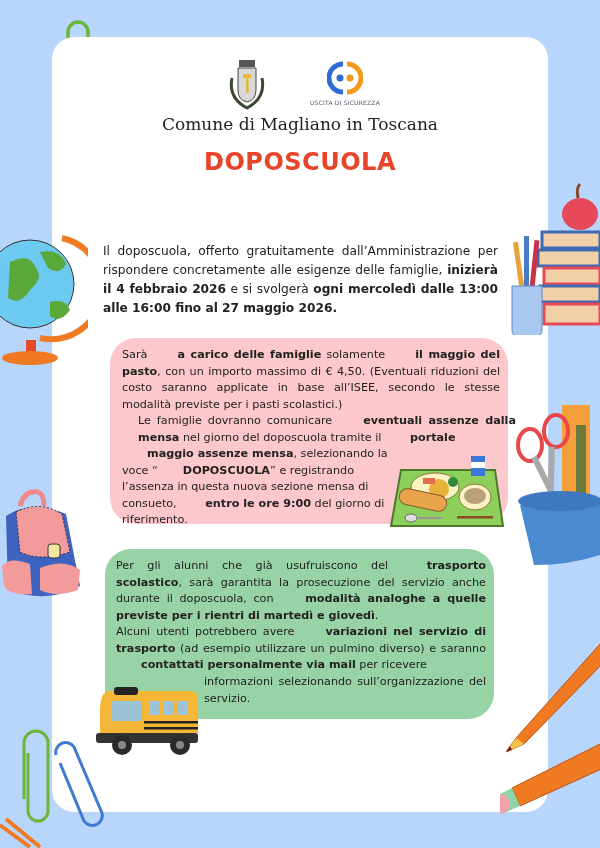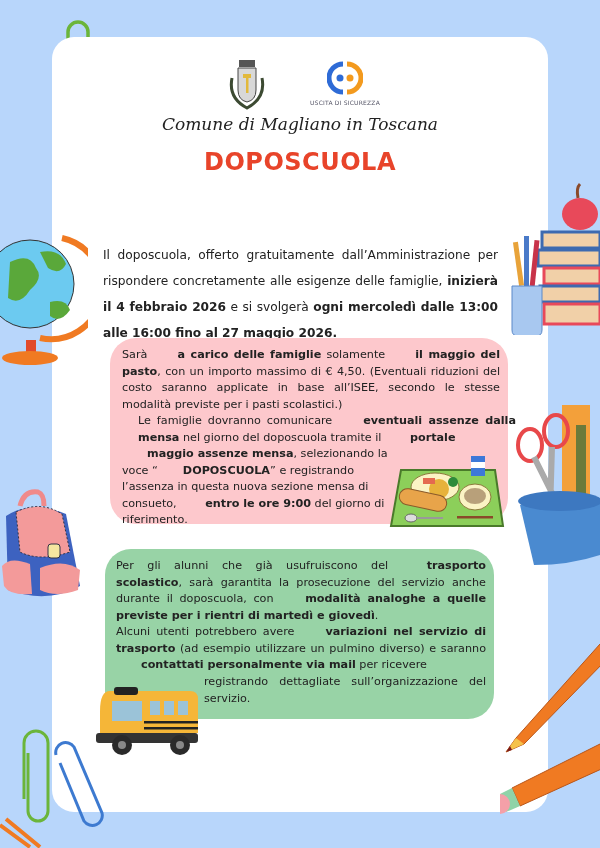--- a/index.html
+++ b/index.html
@@ -10,26 +10,26 @@
   }
   .card {
     position: absolute; left: 52px; top: 37px; width: 496px; height: 775px;
     background: #ffffff; border-radius: 22px;
   }
   .logos { position: absolute; left: 0; top: 58px; width: 600px; height: 55px; }
   .crest { position: absolute; left: 226px; top: 0; width: 42px; height: 52px; }
   .usc { position: absolute; left: 300px; top: 3px; width: 90px; height: 50px; text-align: center; }
   .usc-label { position: absolute; left: 0; top: 38px; width: 90px; font-size: 6px; color: #556; letter-spacing: 0.2px; font-family: "DejaVu Sans", sans-serif; }
   .comune { position: absolute; left: 0; top: 114px; width: 600px; text-align: center;
-    font-family: "DejaVu Serif", serif; font-size: 17px; color: #222; font-style: italic; }
+    font-family: "DejaVu Serif", serif; font-size: 17px; color: #222; }
   .title { position: absolute; left: 0; top: 148px; width: 600px; text-align: center;
     font-family: "DejaVu Sans", sans-serif; font-weight: bold; font-size: 24px; color: #e8442a; letter-spacing: 0.5px; }
   .subtitle { position: absolute; left: 100px; top: 180px; width: 410px; text-align: center;
     font-size: 14px; color: #e8442a; line-height: 17px; }
-  .intro { position: absolute; left: 103px; top: 242px; width: 395px; font-size: 12.2px; line-height: 26px; color: #222; text-align: justify; }
+  .intro { position: absolute; left: 103px; top: 242px; width: 395px; font-size: 12.2px; line-height: 19px; color: #222; text-align: justify; }
   .intro b { font-weight: bold; }
   .box { position: absolute; border-radius: 26px; }
   .pink { left: 110px; top: 338px; width: 398px; height: 186px; background: #fdc8cc; }
   .green { left: 105px; top: 549px; width: 389px; height: 170px; background: #98d3a6; }
   .boxtext { position: absolute; font-size: 11.2px; line-height: 16.5px; color: #222; }
   .boxtext b { font-weight: bold; padding-left: 25px; }
   .p1 { left: 122px; top: 347px; width: 378px; text-align: justify; }
   .p2 { left: 122px; top: 413px; width: 378px; text-align: justify; margin-left: 16px; }
   .p2b { left: 122px; top: 446px; width: 270px; }
   .g1 { left: 116px; top: 558px; width: 370px; text-align: justify; }
@@ -89,21 +89,21 @@
   <rect x="84" y="4" width="14" height="20" fill="#3d78d8"></rect>
   <rect x="84" y="10" width="14" height="6" fill="#fff"></rect>
   <ellipse cx="24" cy="66" rx="6" ry="4" fill="#ddd" stroke="#666"></ellipse>
   <rect x="30" y="65" width="26" height="2" fill="#999"></rect>
   <rect x="70" y="64" width="36" height="2.5" fill="#8a4a2a"></rect>
 </svg>
 
 <div class="box green"></div>
 <div class="boxtext g1"><span>Per gli alunni che già usufruiscono del </span><b>trasporto scolastico</b><span>, sarà garantita la prosecuzione del servizio anche durante il doposcuola, con </span><b>modalità analoghe a quelle previste per i rientri di martedì e giovedì</b><span>.</span></div>
 <div class="boxtext g2"><span>Alcuni utenti potrebbero avere </span><b>variazioni nel servizio di trasporto</b><span> (ad esempio utilizzare un pulmino diverso) e saranno </span><b>contattati personalmente via mail</b><span> per ricevere</span></div>
-<div class="boxtext g3">registrando dettagliate sull’organizzazione del servizio.</div>
+<div class="boxtext g3">informazioni selezionando sull’organizzazione del servizio.</div>
 
 <svg class="deco" style="left:94px;top:683px" width="106" height="76" viewBox="0 0 106 76">
   <path d="M16 8 H96 Q104 8 104 16 V50 H6 V28 Q6 8 16 8 Z" fill="#f5b638"></path>
   <rect x="18" y="18" width="30" height="20" fill="#9bc3d8"></rect>
   <rect x="56" y="18" width="10" height="14" fill="#9bc3d8"></rect>
   <rect x="70" y="18" width="10" height="14" fill="#9bc3d8"></rect>
   <rect x="84" y="18" width="10" height="14" fill="#9bc3d8"></rect>
   <rect x="20" y="4" width="24" height="8" rx="3" fill="#222"></rect>
   <rect x="50" y="38" width="54" height="2.5" fill="#222"></rect>
   <rect x="50" y="44" width="54" height="2.5" fill="#222"></rect>

